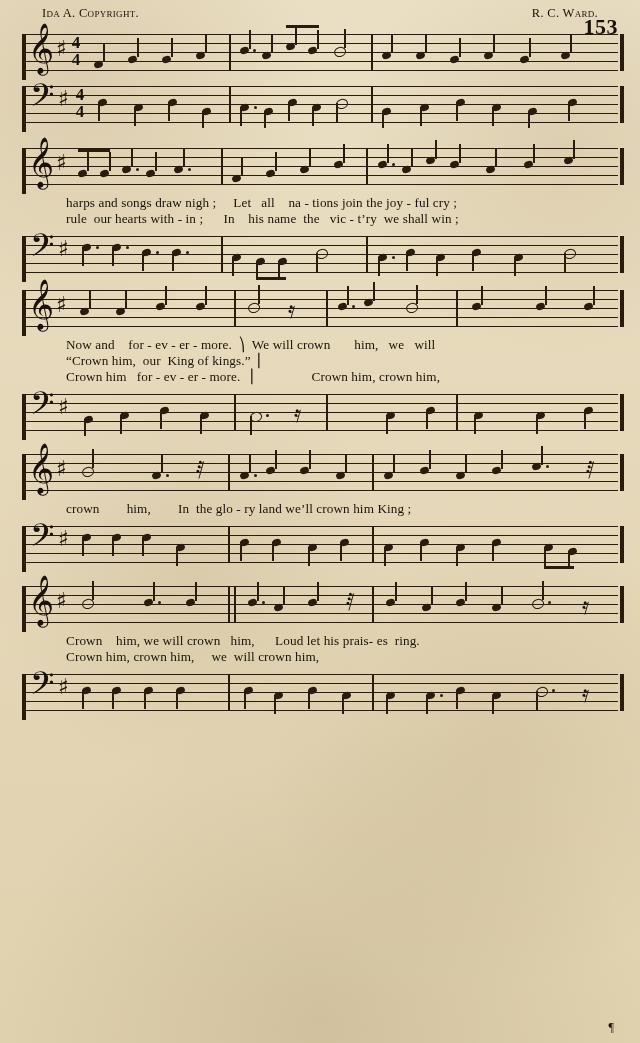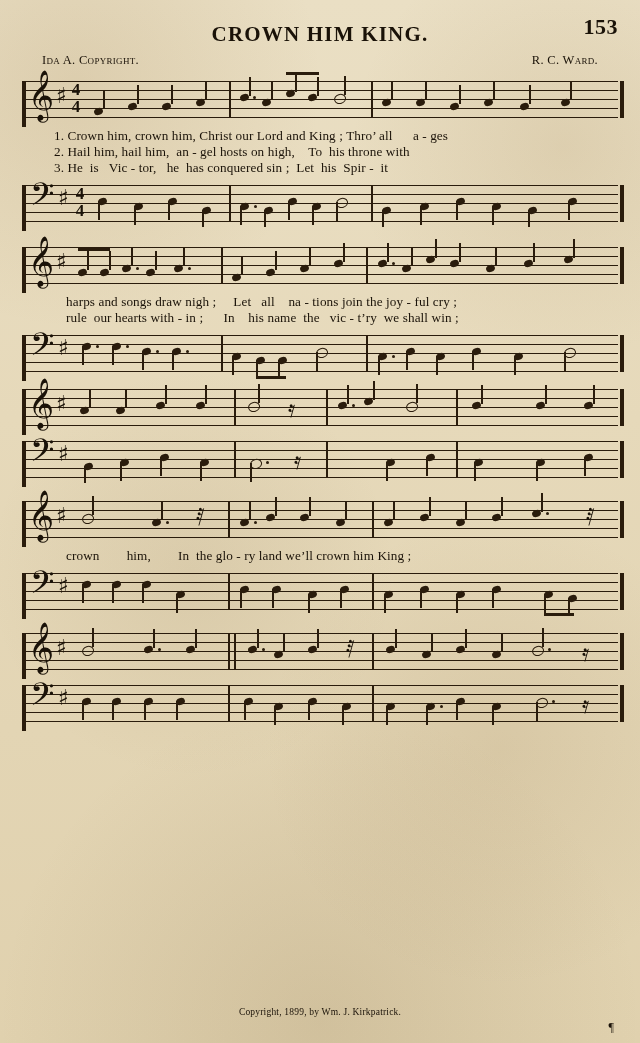--- a/index.html
+++ b/index.html
@@ -220,21 +220,20 @@
   }
 </style>
 </head>
 <body>
 
 <div class="paper-tex"></div>
 
 <div class="page">
 
   <div class="page-num">153</div>
-  <div class="title">CROWN HIM KING.</div>
 
   <div class="credits">
     <div class="credit-left">Ida A. Copyright.</div>
     <div class="credit-right">R. C. Ward.</div>
   </div>
 
   <div class="system">
     <div class="staff-wrap">
       <div class="sys-edge" style="left:6px;"></div>
       <div class="staff" style="left:6px; right:6px;">
@@ -282,25 +281,20 @@
         <div class="stem" style="left:443px; top:10px; height:19px;"></div>
       <div class="nh" style="left:468px; top:24px;"></div>
         <div class="stem" style="left:477px; top:6px; height:19px;"></div>
       <div class="nh" style="left:504px; top:28px;"></div>
         <div class="stem" style="left:513px; top:10px; height:19px;"></div>
       <div class="nh" style="left:545px; top:24px;"></div>
         <div class="stem" style="left:554px; top:6px; height:19px;"></div>
       <div class="barline bar-thick" style="left:604px;"></div>
     </div>
 
-    <div class="lyrics">
-      <div class="lyric-line">1. Crown him, crown him, Christ our Lord and King ; Thro’ all      a - ges</div>
-      <div class="lyric-line">2. Hail him, hail him,  an - gel hosts on high,    To  his throne with</div>
-      <div class="lyric-line">3. He  is   Vic - tor,   he  has conquered sin ;  Let  his  Spir -  it</div>
-    </div>
 
     <div class="staff-wrap">
       <div class="sys-edge" style="left:6px;"></div>
       <div class="staff" style="left:6px; right:6px;">
         <div class="ln"></div>
           <div class="ln"></div>
           <div class="ln"></div>
           <div class="ln"></div>
           <div class="ln"></div>
       </div>
@@ -504,20 +498,25 @@
 
       <div class="nh" style="left:456px; top:19px;"></div>
         <div class="stem" style="left:465px; top:2px; height:19px;"></div>
       <div class="nh" style="left:520px; top:19px;"></div>
         <div class="stem" style="left:529px; top:2px; height:19px;"></div>
       <div class="nh" style="left:568px; top:19px;"></div>
         <div class="stem" style="left:577px; top:2px; height:19px;"></div>
       <div class="barline bar-thick" style="left:604px;"></div>
     </div>
 
+    <div class="lyrics" style="padding-left:50px;">
+      <div class="lyric-line">Now and    for - ev - er - more.  ⎞  We will crown       him,   we   will</div>
+      <div class="lyric-line">“Crown him,  our  King of kings.” ⎥</div>
+      <div class="lyric-line">Crown him   for - ev - er - more.  ⎟                 Crown him, crown him,</div>
+    </div>
 
     <div class="staff-wrap">
       <div class="sys-edge" style="left:6px;"></div>
       <div class="staff" style="left:6px; right:6px;">
         <div class="ln"></div>
           <div class="ln"></div>
           <div class="ln"></div>
           <div class="ln"></div>
           <div class="ln"></div>
       </div>
@@ -697,20 +696,24 @@
         <div class="stem" style="left:449px; top:2px; height:19px;"></div>
       <div class="nh" style="left:476px; top:24px;"></div>
         <div class="stem" style="left:485px; top:6px; height:19px;"></div>
       <div class="nh-open" style="left:516px; top:19px;"></div>
         <div class="stem" style="left:526px; top:1px; height:19px;"></div>
       <div class="dot" style="left:532px; top:21px;"></div>
       <div class="rest" style="left:566px; top:12px;">𝄿</div>
       <div class="barline bar-thick" style="left:604px;"></div>
     </div>
 
+    <div class="lyrics" style="padding-left:50px;">
+      <div class="lyric-line">Crown    him, we will crown   him,      Loud let his prais- es  ring.</div>
+      <div class="lyric-line">Crown him, crown him,     we  will crown him,</div>
+    </div>
 
     <div class="staff-wrap">
       <div class="sys-edge" style="left:6px;"></div>
       <div class="staff" style="left:6px; right:6px;">
         <div class="ln"></div>
           <div class="ln"></div>
           <div class="ln"></div>
           <div class="ln"></div>
           <div class="ln"></div>
       </div>
@@ -748,16 +751,15 @@
       <div class="nh" style="left:476px; top:24px;"></div>
         <div class="stem" style="left:476px; top:27px; height:19px;"></div>
       <div class="nh-open" style="left:520px; top:19px;"></div>
         <div class="stem" style="left:520px; top:23px; height:19px;"></div>
       <div class="dot" style="left:536px; top:21px;"></div>
       <div class="rest" style="left:566px; top:12px;">𝄿</div>
       <div class="barline bar-thick" style="left:604px;"></div>
     </div>
   </div>
 
-  <div class="copyright">Copyright, 1899, by Wm. J. Kirkpatrick.</div>
   <div class="bottom-mark">¶</div>
 
 </div>
 
 </body></html>

